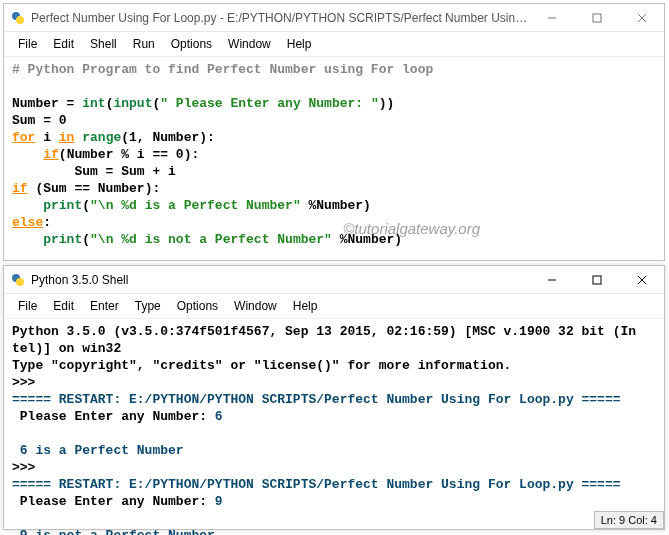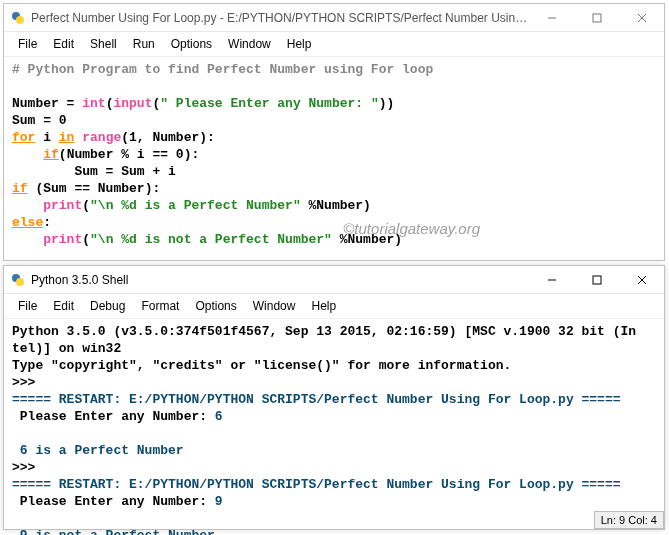--- a/index.html
+++ b/index.html
@@ -82,21 +82,21 @@
   font-size: 13px;
   font-weight: bold;
   line-height: 17px;
   white-space: pre;
   overflow: hidden;
   color: #000;
   position: relative;
 }
 .code-area .c-comment { color: #888; }
 .code-area .c-keyword { color: #ff8c00; text-decoration: underline; }
-.code-area .c-builtin { color: #ec4899; }
+.code-area .c-builtin { color: #15803d; }
 .code-area .c-string  { color: #228822; }
 .shell-area {
   padding: 4px 8px;
   font-family: "Courier New", monospace;
   font-size: 13px;
   font-weight: bold;
   line-height: 17px;
   white-space: pre;
   overflow: hidden;
   color: #000;
@@ -191,22 +191,22 @@
       <div class="win-btn close">
           <svg width="10" height="10">
             <path d="M1 1 L9 9 M9 1 L1 9" stroke="#000" stroke-width="1"></path>
           </svg>
         </div>
     </div>
   </div>
   <div class="menubar">
     <span class="menu-item">File</span>
     <span class="menu-item">Edit</span>
-    <span class="menu-item">Debug</span>
-    <span class="menu-item">Format</span>
+    <span class="menu-item">Enter</span>
+    <span class="menu-item">Type</span>
     <span class="menu-item">Options</span>
     <span class="menu-item">Window</span>
     <span class="menu-item">Help</span>
   </div>
   <div class="shell-area" id="shell-area"><div>Python 3.5.0 (v3.5.0:374f501f4567, Sep 13 2015, 02:16:59) [MSC v.1900 32 bit (In</div><div>tel)] on win32</div><div>Type "copyright", "credits" or "license()" for more information.</div><div>&gt;&gt;&gt;</div><div><span class="sh-blue">===== RESTART: E:/PYTHON/PYTHON SCRIPTS/Perfect Number Using For Loop.py =====</span></div><div> Please Enter any Number: <span class="sh-blue">6</span></div><div>&nbsp;</div><div><span class="sh-blue"> 6 is a Perfect Number</span></div><div>&gt;&gt;&gt;</div><div><span class="sh-blue">===== RESTART: E:/PYTHON/PYTHON SCRIPTS/Perfect Number Using For Loop.py =====</span></div><div> Please Enter any Number: <span class="sh-blue">9</span></div><div>&nbsp;</div><div><span class="sh-blue"> 9 is not a Perfect Number</span></div></div>
   <div class="status-bar">Ln: 9 Col: 4</div>
 </div>
 
 <div class="watermark">©tutorialgateway.org</div>
 

